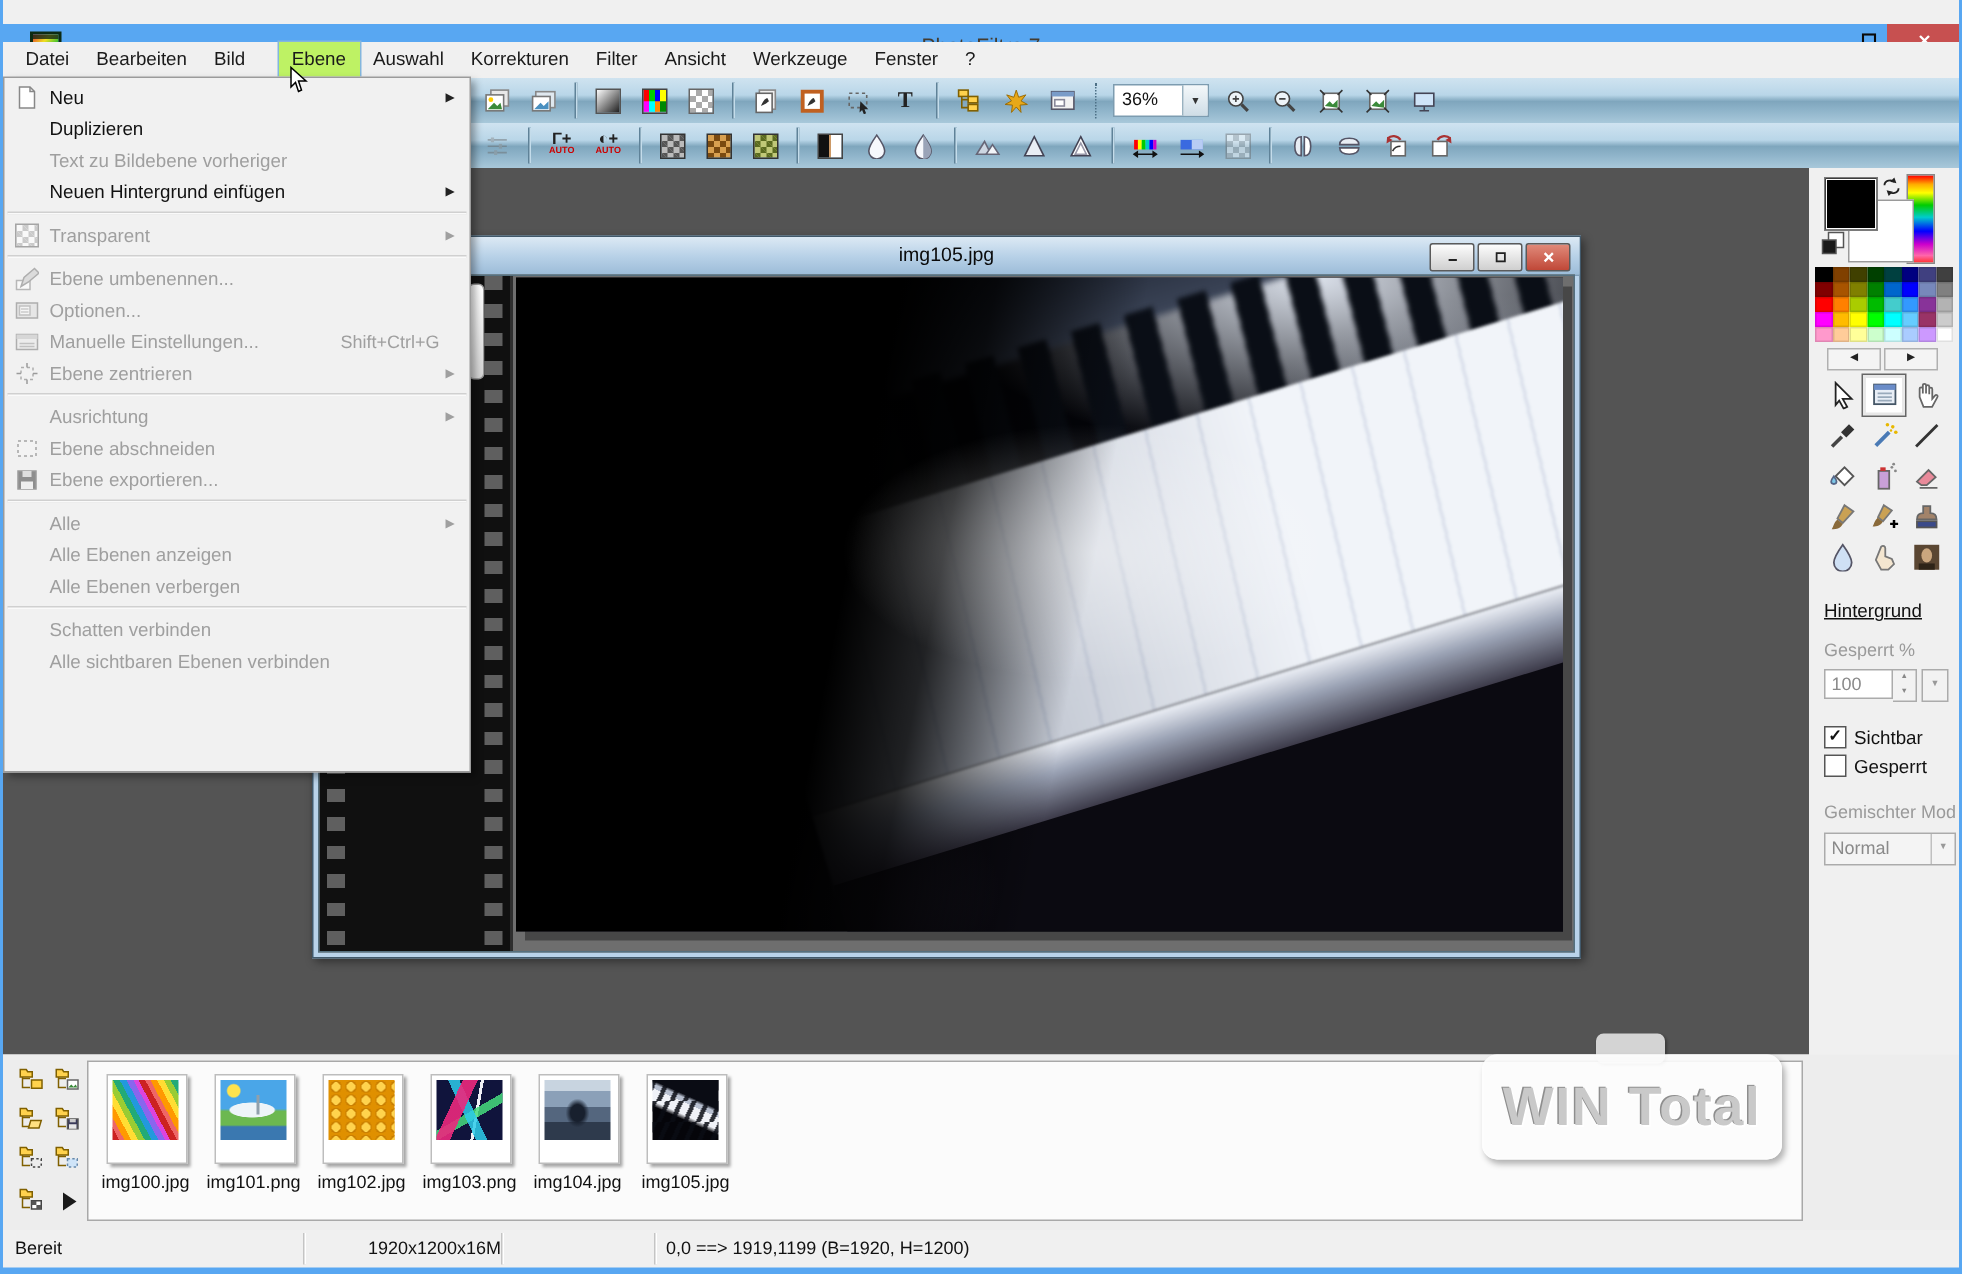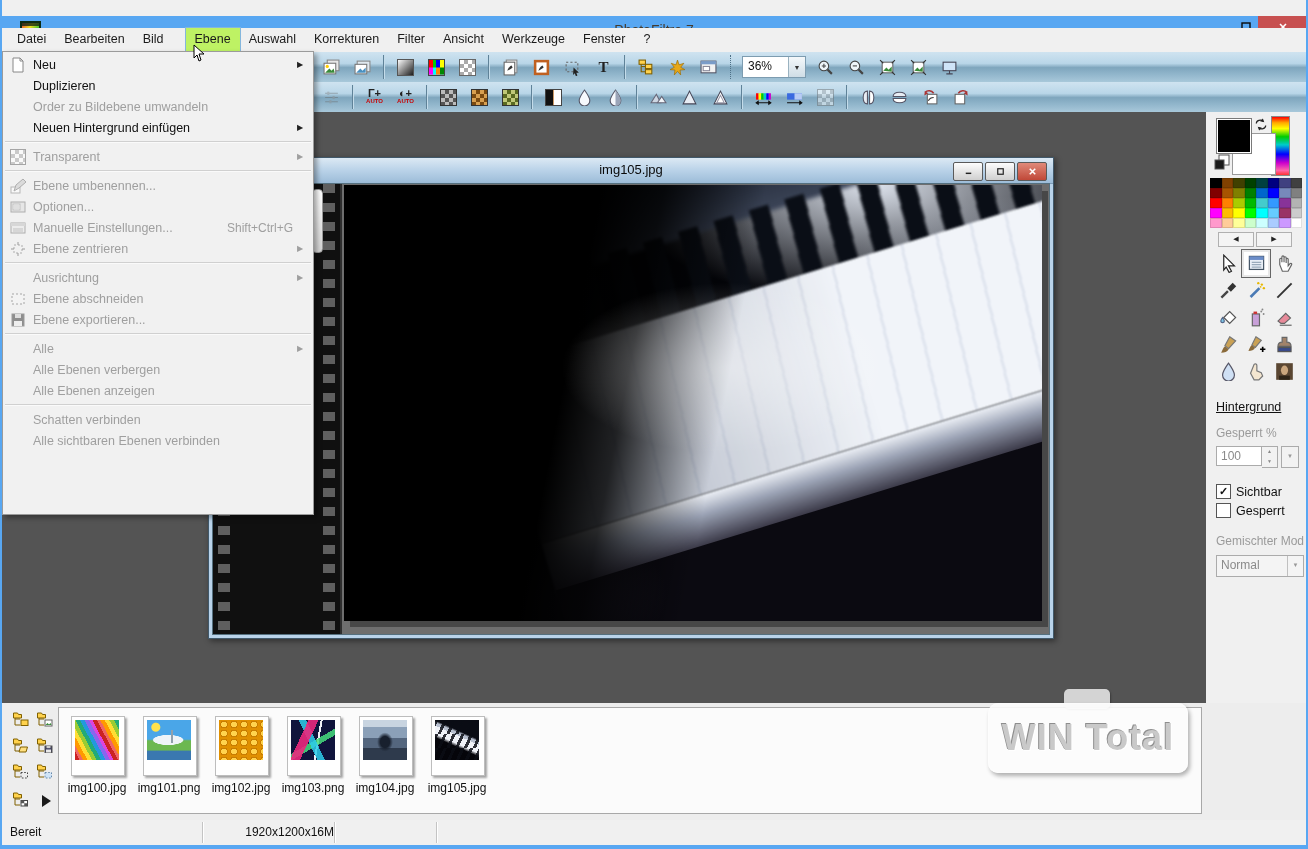--- a/index.html
+++ b/index.html
@@ -482,21 +482,21 @@
         <span class="arrow">▶</span>
       </div>
       <div class="dditem">
         <span class="mic"></span>
         <span class="lab">Duplizieren</span>
         <span class="sc"></span>
         <span class="arrow"></span>
       </div>
       <div class="dditem dis">
         <span class="mic"></span>
-        <span class="lab">Order zu Bildebene umwandeln</span>
+        <span class="lab">Text zu Bildebene vorheriger</span>
         <span class="sc"></span>
         <span class="arrow"></span>
       </div>
       <div class="dditem">
         <span class="mic"></span>
         <span class="lab">Neuen Hintergrund einfügen</span>
         <span class="sc"></span>
         <span class="arrow">▶</span>
       </div>
       <div class="ddsep"></div>
@@ -572,27 +572,27 @@
       </div>
       <div class="ddsep"></div>
       <div class="dditem dis">
         <span class="mic"></span>
         <span class="lab">Alle</span>
         <span class="sc"></span>
         <span class="arrow">▶</span>
       </div>
       <div class="dditem dis">
         <span class="mic"></span>
+        <span class="lab">Alle Ebenen anzeigen</span>
+        <span class="sc"></span>
+        <span class="arrow"></span>
+      </div>
+      <div class="dditem dis">
+        <span class="mic"></span>
         <span class="lab">Alle Ebenen verbergen</span>
-        <span class="sc"></span>
-        <span class="arrow"></span>
-      </div>
-      <div class="dditem dis">
-        <span class="mic"></span>
-        <span class="lab">Alle Ebenen anzeigen</span>
         <span class="sc"></span>
         <span class="arrow"></span>
       </div>
       <div class="ddsep"></div>
       <div class="dditem dis">
         <span class="mic"></span>
         <span class="lab">Schatten verbinden</span>
         <span class="sc"></span>
         <span class="arrow"></span>
       </div>
@@ -864,18 +864,19 @@
       <span class="wm">WIN Total</span>
     </div>
   </div>
 
   <div class="statusbar">
     <span class="stcell" style="left:8px;">Bereit</span>
     <span class="stsep" style="left:200px;"></span>
     <span class="stcell" style="left:200px;width:132px;text-align:right;">1920x1200x16M</span>
     <span class="stsep" style="left:332px;"></span>
     <span class="stsep" style="left:434px;"></span>
+    <span class="stcell" style="left:442px;">0,0 ==&gt; 1919,1199 (B=1920, H=1200)</span>
   </div>
 
   <div class="frame-edge" style="left:0;top:0;width:2px;height:849px;"></div>
   <div class="frame-edge" style="right:0;top:0;width:2px;height:849px;"></div>
   <div class="frame-edge" style="left:0;bottom:0;width:1308px;height:4px;"></div>
 </div>
 
 </body></html>

